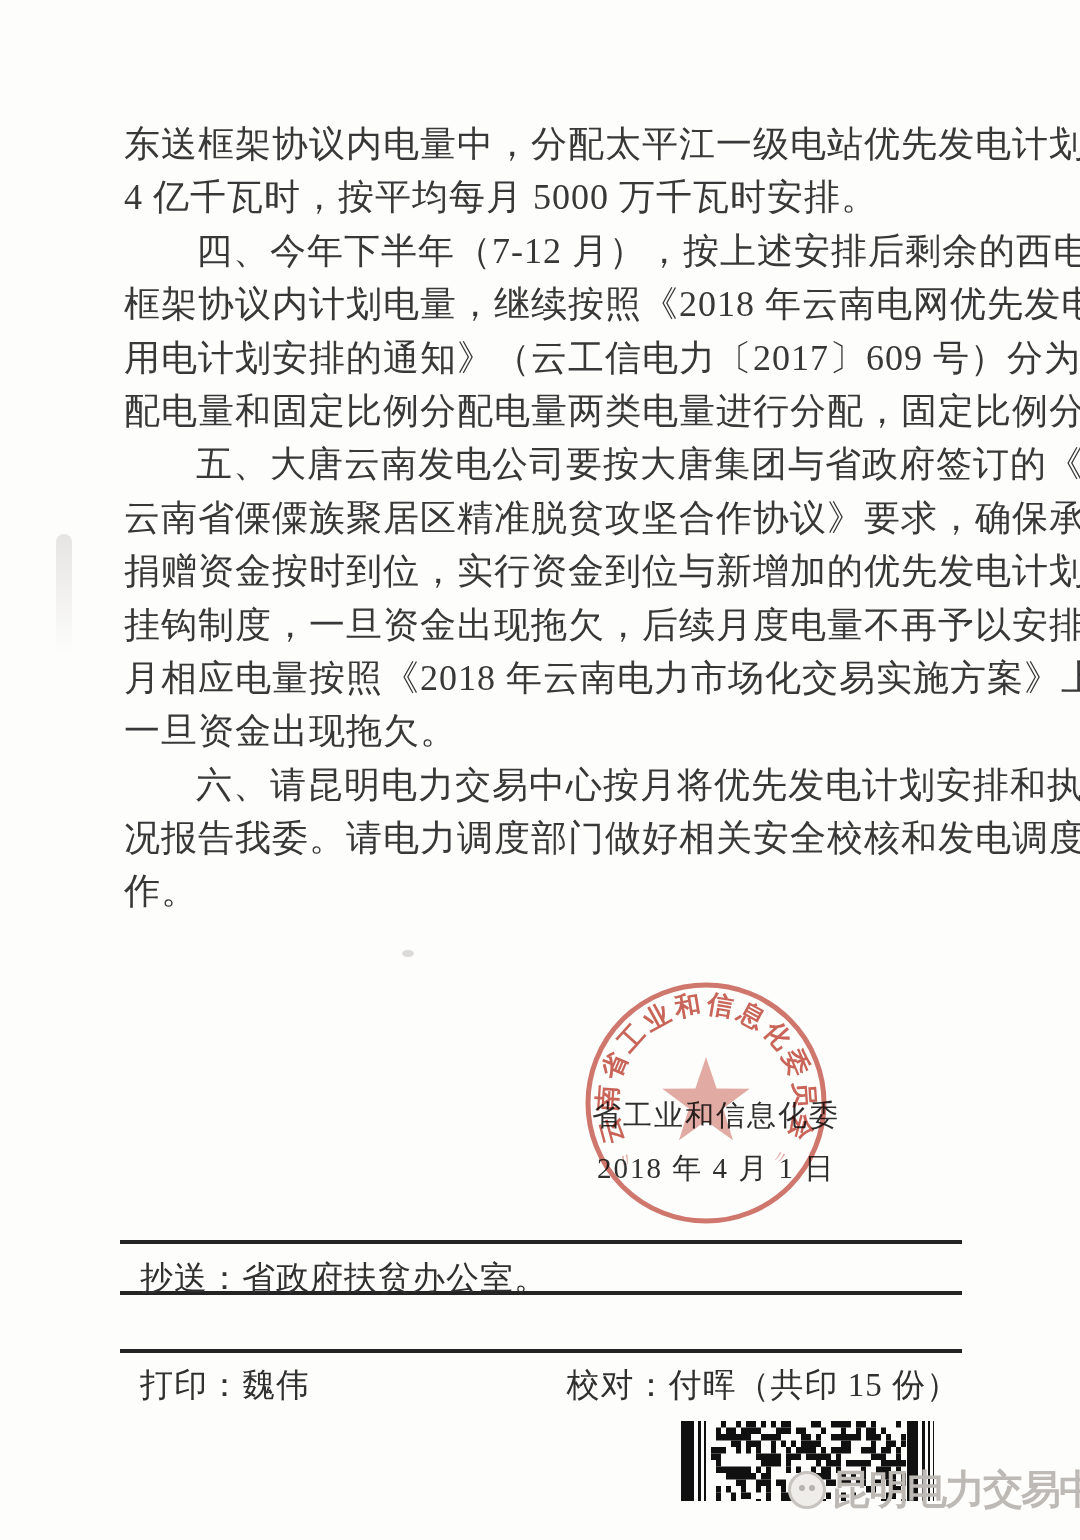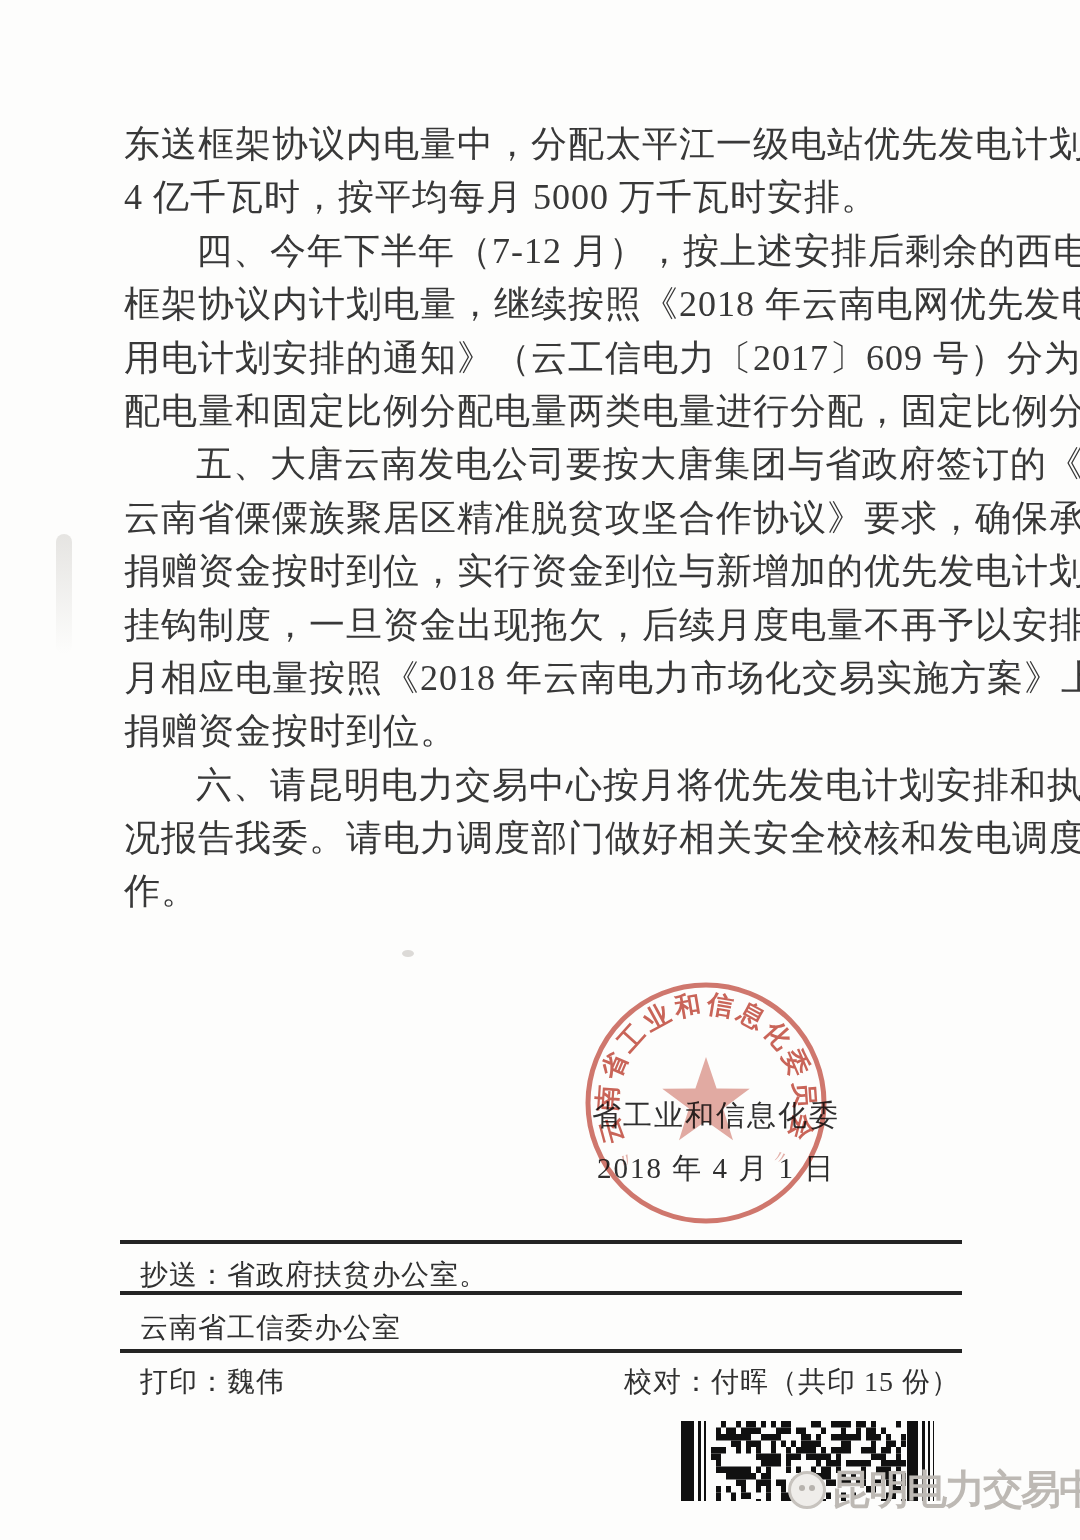--- a/index.html
+++ b/index.html
@@ -42,21 +42,21 @@
     pointer-events:none;
   }
   
   .rule{position:absolute;left:120px;width:842px;height:4px;background:#242424;}
   .rule.r1{top:1240px;}
   .rule.r2{top:1291px;}
   .rule.r3{top:1349px;}
   .frow{
     position:absolute;left:140px;width:820px;
     display:flex;justify-content:space-between;
-    font-size:28px;color:#303030;letter-spacing:1px;white-space:nowrap;
+    font-size:33px;color:#303030;letter-spacing:1px;white-space:nowrap;
   }
   .frow.f1{top:1256px;}
   .frow.f2{top:1309px;}
   .frow.f3{top:1363px;gap:12px;}
   
   .barcode{position:absolute;left:681px;top:1421px;z-index:1;}
   
   .watermark{
     position:absolute;left:788px;top:1462px;z-index:2;
     display:flex;align-items:center;gap:5px;
@@ -97,21 +97,21 @@
       <div class="bl end">4 亿千瓦时，按平均每月 5000 万千瓦时安排。</div>
       <div class="bl indent">四、今年下半年（7-12 月），按上述安排后剩余的西电东送</div>
       <div class="bl">框架协议内计划电量，继续按照《2018 年云南电网优先发电优先</div>
       <div class="bl">用电计划安排的通知》（云工信电力〔2017〕609 号）分为动态分</div>
       <div class="bl">配电量和固定比例分配电量两类电量进行分配，固定比例分配电</div>
       <div class="bl indent">五、大唐云南发电公司要按大唐集团与省政府签订的《帮扶</div>
       <div class="bl">云南省傈僳族聚居区精准脱贫攻坚合作协议》要求，确保承诺的</div>
       <div class="bl">捐赠资金按时到位，实行资金到位与新增加的优先发电计划电量</div>
       <div class="bl">挂钩制度，一旦资金出现拖欠，后续月度电量不再予以安排，当</div>
       <div class="bl">月相应电量按照《2018 年云南电力市场化交易实施方案》上调服</div>
-      <div class="bl end">捐赠资金按时到位。</div>
+      <div class="bl end">一旦资金出现拖欠。</div>
       <div class="bl indent">六、请昆明电力交易中心按月将优先发电计划安排和执行情</div>
       <div class="bl">况报告我委。请电力调度部门做好相关安全校核和发电调度工</div>
       <div class="bl end">作。</div>
     </div>
 
   <div class="smudge-left"></div>
   <div class="dot-artifact"></div>
 
   <div class="sig-org">省工业和信息化委</div>
   <div class="sig-date">2018 年 4 月 1 日</div>
@@ -130,21 +130,20 @@
   </svg>
 
   <div class="rule r1"></div>
   <div class="rule r2"></div>
   <div class="rule r3"></div>
 
   <div class="frow f1">
     <span>抄送：省政府扶贫办公室。</span>
   </div>
   <div class="frow f2">
-    <span>云南省工信委办公室</span>
   </div>
   <div class="frow f3">
     <span>打印：魏伟</span>
     <span>校对：付晖（共印 15 份）</span>
   </div>
 
   <svg class="barcode" width="262" height="80" viewBox="0 0 262 80">
       <rect x="0" y="0" width="13" height="80" fill="#101010"></rect>
       <rect x="17" y="0" width="3" height="80" fill="#101010"></rect>
       <rect x="23" y="0" width="2" height="80" fill="#101010"></rect>

